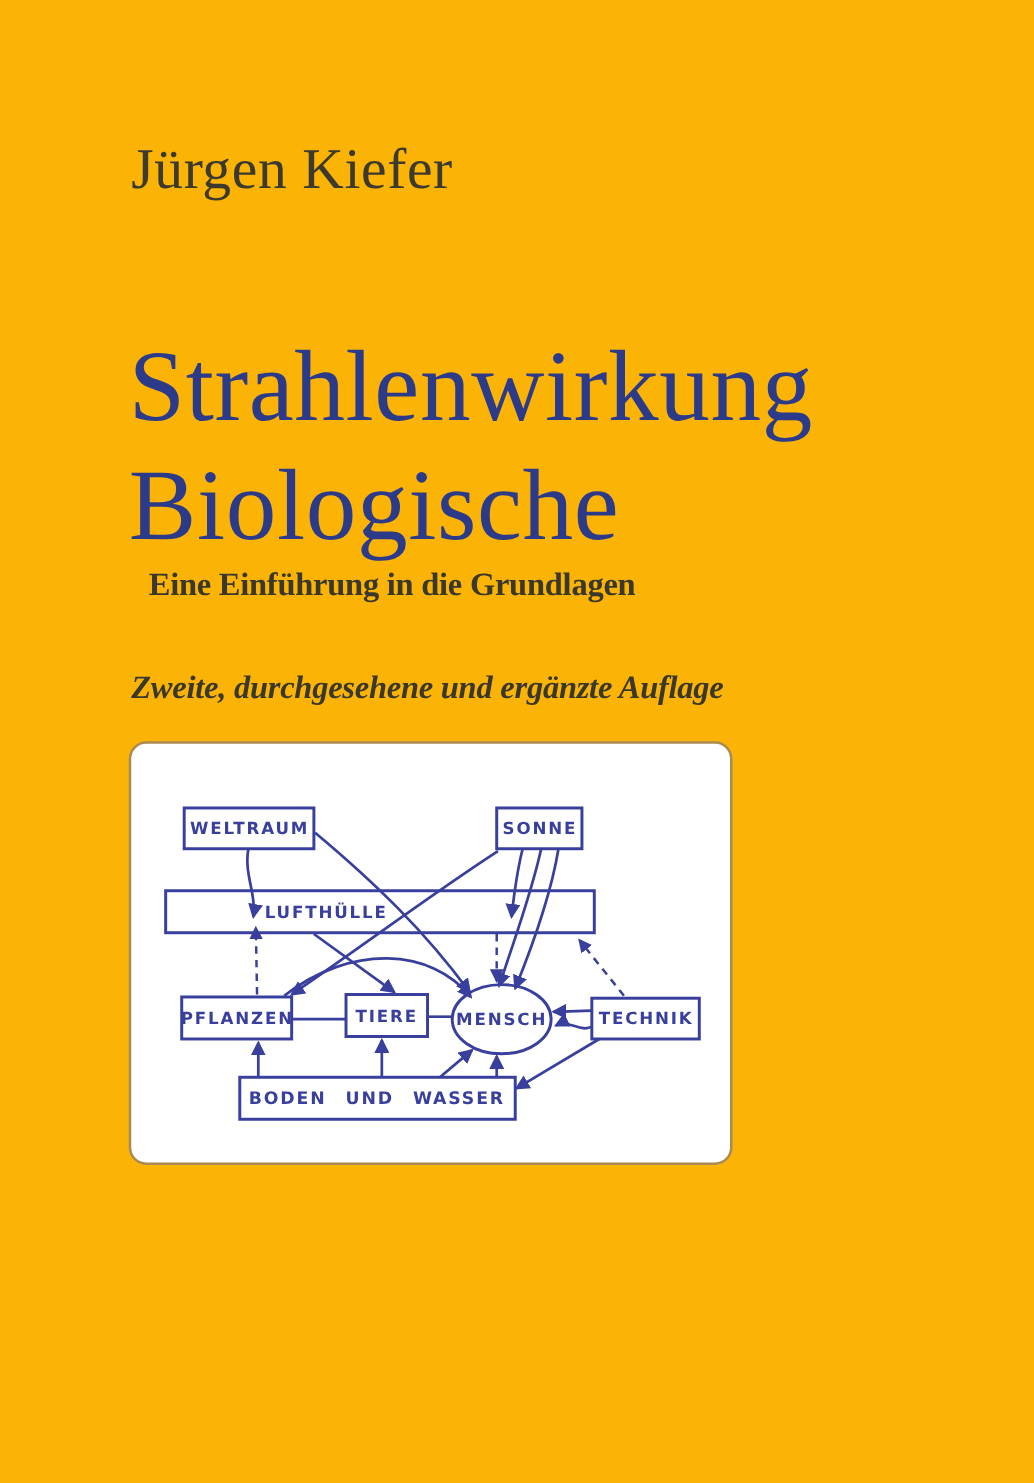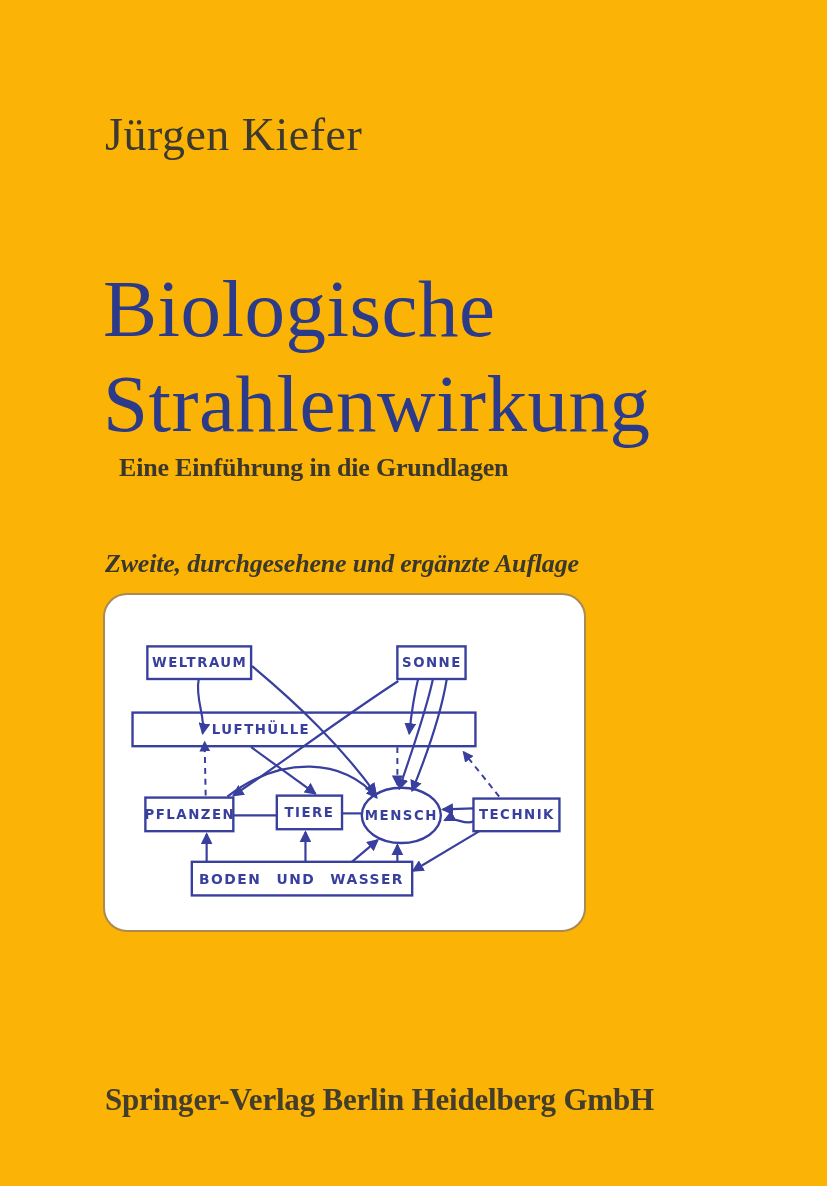--- a/index.html
+++ b/index.html
@@ -19,29 +19,29 @@
     position:absolute;left:103px;top:262px;
     font-size:81px;line-height:95px;color:#2C3A8A;
     letter-spacing:0.5px;white-space:nowrap;
   }
   .subtitle{
     position:absolute;left:119px;top:451px;
     font-size:26px;line-height:33px;font-weight:bold;color:#3A372C;
     letter-spacing:-0.2px;white-space:nowrap;
   }
   .edition{
-    position:absolute;left:105px;top:549px;
+    position:absolute;left:105px;top:535px;
     font-size:26px;font-style:italic;font-weight:bold;color:#3A372C;
     letter-spacing:-0.2px;white-space:nowrap;
   }
   .panel{
     position:absolute;left:103px;top:593px;width:483px;height:339px;
     background:#FFFFFF;
     border:2px solid #AB8A52;
-    border-radius:24px;
+    border-radius:14px;
     box-sizing:border-box;
   }
   .panel svg{display:block;width:100%;height:100%;}
   .publisher{
     position:absolute;left:105px;top:1082px;
     font-size:31px;font-weight:bold;color:#433D2C;
     letter-spacing:-0.2px;white-space:nowrap;
   }
   
   .node-box{fill:none;stroke:#383F9C;stroke-width:2.4;}
@@ -55,22 +55,22 @@
   .node-label.wide{word-spacing:9px;font-size:14px;}
 </style>
 </head>
 <body>
 
 <div class="cover">
 
   <div class="author">Jürgen Kiefer</div>
 
   <div class="title">
+    <div>Strahlenwirkung</div>
     <div>Biologische</div>
-    <div>Strahlenwirkung</div>
   </div>
 
   <div class="subtitle">
     <div>Eine Einführung in die Grundlagen</div>
   </div>
 
   <div class="edition">Zweite, durchgesehene und ergänzte Auflage</div>
 
   <div class="panel">
     <svg viewBox="103 593 483 339">
@@ -114,15 +114,14 @@
       <text class="node-label" x="433" y="666">SONNE</text>
       <text class="node-label" x="260" y="734">LUFTHÜLLE</text>
       <text class="node-label" x="188" y="820">PFLANZEN</text>
       <text class="node-label" x="309" y="818">TIERE</text>
       <text class="node-label" x="402" y="821">MENSCH</text>
       <text class="node-label" x="519" y="820">TECHNIK</text>
       <text class="node-label wide" x="301" y="885">BODEN UND WASSER</text>
     </svg>
   </div>
 
-  <div class="publisher">Springer-Verlag Berlin Heidelberg GmbH</div>
 
 </div>
 
 </body></html>

